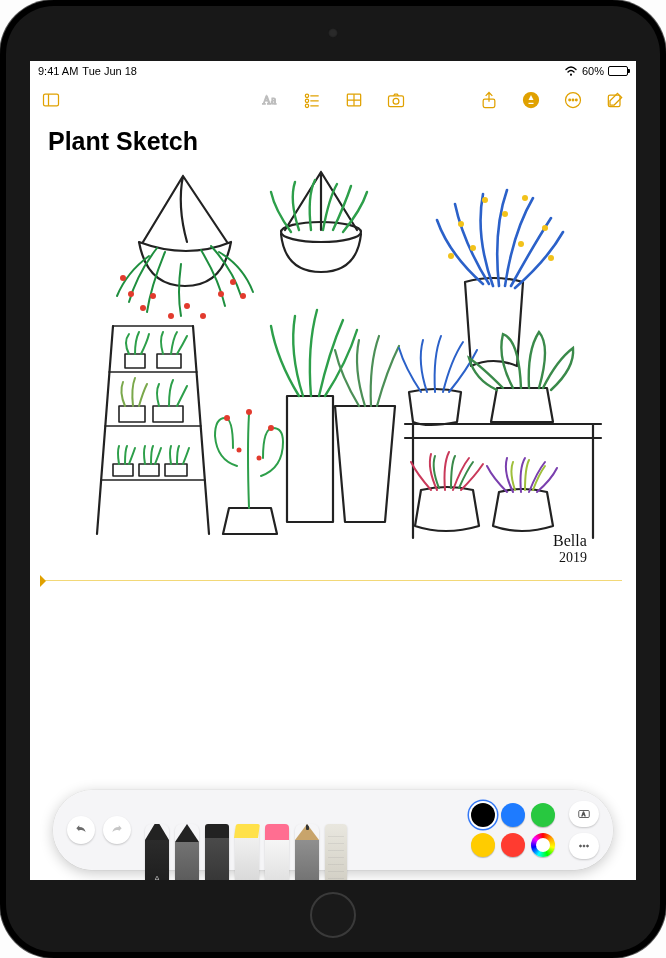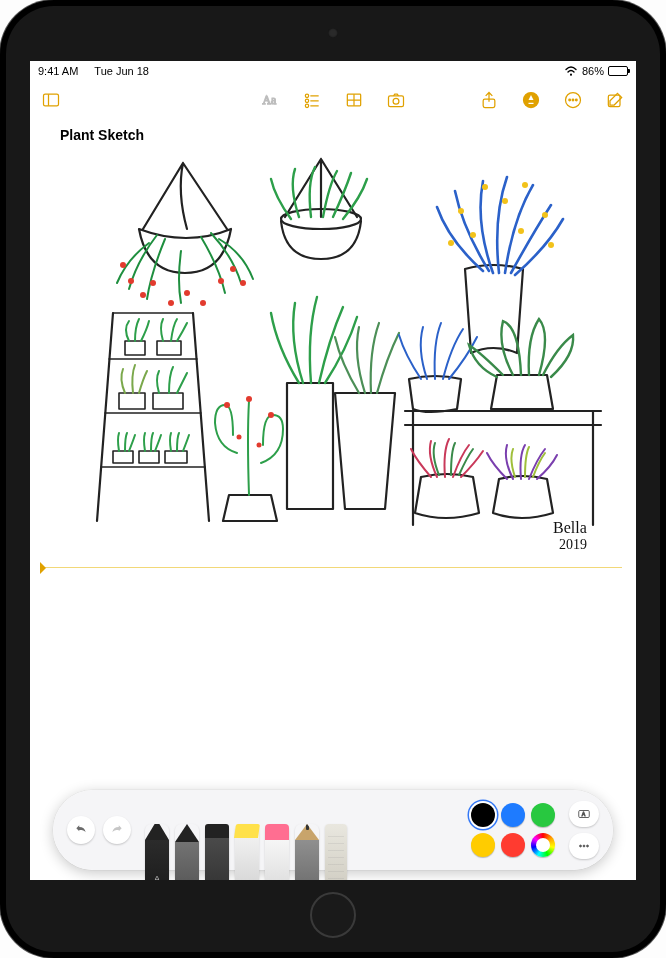--- a/index.html
+++ b/index.html
@@ -34,21 +34,21 @@
   .screen {
     position:absolute; top:55px; bottom:72px; left:24px; right:24px;
     background:#fff; border-radius:0; overflow:hidden;
     display:flex; flex-direction:column;
   }
   
   .status-bar {
     height:20px; display:flex; justify-content:space-between; align-items:center;
     padding:0 8px; font-size:11px; color:#000; font-weight:500;
   }
-  .status-left{display:flex;gap:16px;align-items:center;}
+  .status-left{display:flex;gap:4px;align-items:center;}
   .status-right{display:flex;gap:4px;align-items:center;}
   .battery-icon{width:20px;height:10px;border:1px solid #000;border-radius:2px;position:relative;}
   .battery-icon:after{content:"";position:absolute;right:-3px;top:2px;width:2px;height:4px;background:#000;border-radius:0 1px 1px 0;}
   .battery-fill{background:#000;height:100%;width:100%;border-radius:1px;}
   .wifi-icon{font-size:12px;line-height:1;}
   
   .toolbar {
     height:38px; display:flex; align-items:center; padding:0 10px;
     position:relative;
   }
@@ -57,21 +57,21 @@
   .toolbar .right{margin-left:auto;}
   .tb-btn {
     color:#14532d; width:22px; height:22px; display:flex;
     align-items:center;justify-content:center;cursor:pointer;
   }
   .tb-btn svg{width:20px;height:20px;stroke:#e0a100;stroke-width:1.5;fill:none;}
   .tb-btn.dim svg{stroke:#bdbdbd;}
   .tb-btn.filled svg{fill:#e0a100;stroke:#e0a100;}
   
   .content{flex:1;overflow:hidden;position:relative;padding:6px 14px 0 14px;}
-  .note-title{font-size:14px;font-weight:700;margin:2px 0 10px 16px;}
+  .note-title{font-size:25px;font-weight:700;margin:2px 0 10px 4px;}
   .sketch-canvas{
     width:100%;height:408px;background:#fff;position:relative;
   }
   .sketch-canvas svg{width:100%;height:100%;}
   .divider{
     margin-top:6px;height:1px;background:#f2d878;position:relative;
   }
   .divider:before{
     content:"";position:absolute;left:-4px;top:-5px;
     border:6px solid transparent;border-left-color:#e0a100;
@@ -147,21 +147,21 @@
           <span>Tue Jun 18</span>
         </div>
 
         <div class="status-right">
           <span class="wifi-icon">
             <svg width="14" height="11" viewBox="0 0 14 11">
                 <path d="M7 10 L7 10 M4 7 Q7 4 10 7 M2 4.5 Q7 -0.5 12 4.5" fill="none" stroke="#000" stroke-width="1.4" stroke-linecap="round"></path>
                 <circle cx="7" cy="9.4" r="1" fill="#000"></circle>
               </svg>
           </span>
-          <span>86%</span>
+          <span>60%</span>
           <span class="battery-icon"><span class="battery-fill"></span></span>
         </div>
       </div>
 
       <div class="toolbar">
         <div class="group">
           <div class="tb-btn">
             <svg viewBox="0 0 24 24">
                 <rect x="3" y="5" width="18" height="14" rx="2"></rect>
                 <line x1="9" y1="5" x2="9" y2="19"></line>

